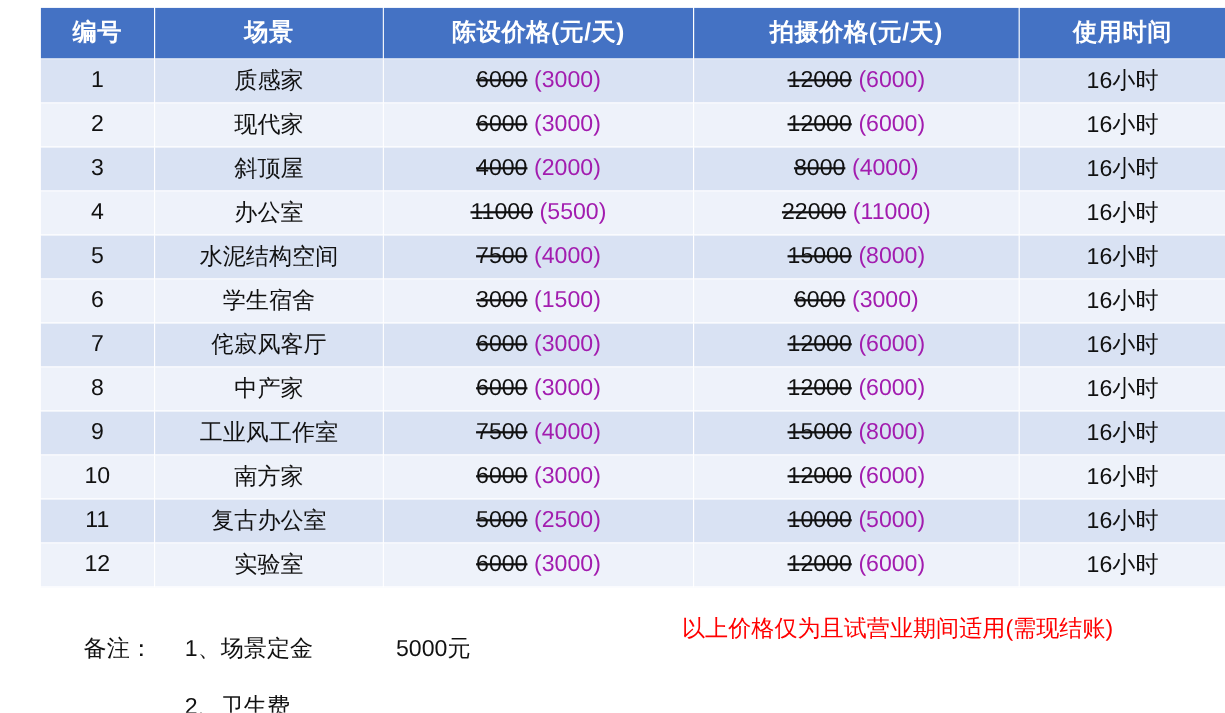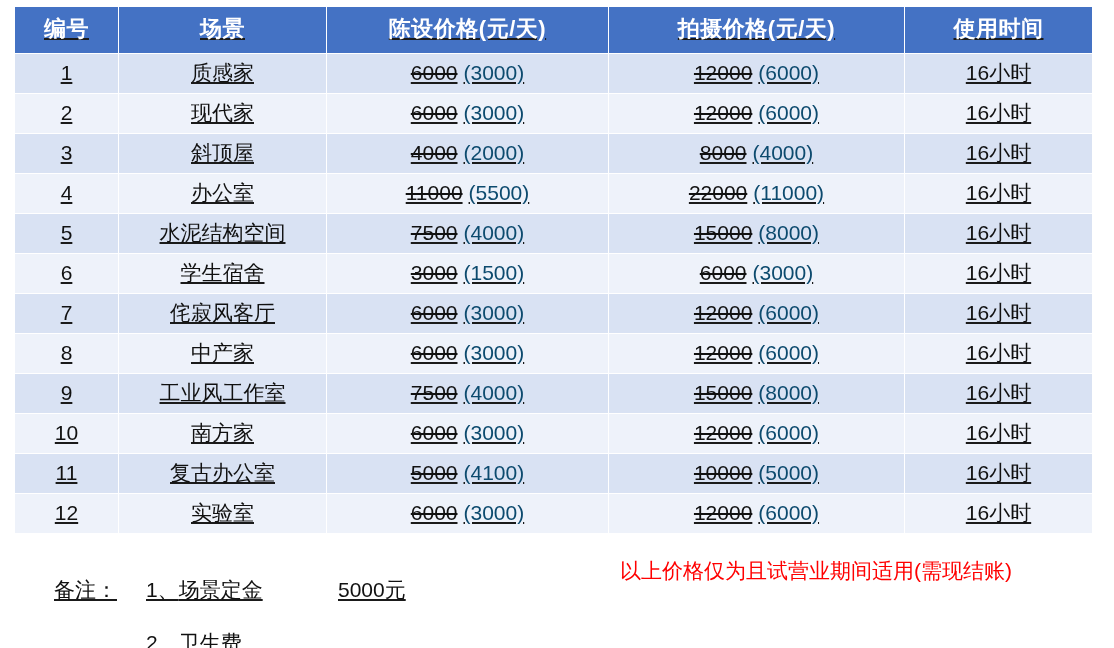--- a/index.html
+++ b/index.html
@@ -12,22 +12,21 @@
     height: 648px;
     font-family: "Liberation Sans", sans-serif;
     color: #1a1a1a;
     overflow: hidden;
   }
   .sheet {
     width: 979px;
     height: 648px;
     position: relative;
     box-sizing: border-box;
-    padding: 6px 18px 0 14px;
-    text-decoration: underline;
+    padding: 6px 18px 0 36px;
   }
   table.price-table {
     border-collapse: collapse;
     table-layout: fixed;
     width: 1078px;
     margin: 0 auto;
   }
   table.price-table col.c-id      { width: 104px; }
   table.price-table col.c-scene   { width: 208px; }
   table.price-table col.c-display { width: 282px; }
@@ -54,21 +53,21 @@
   }
   tr.row-odd td  { background: #d9e2f3; }
   tr.row-even td { background: #eef2fa; }
 
   .old-price {
     text-decoration: line-through;
     color: #111111;
     margin-right: 6px;
   }
   .new-price {
-    color: #0c4a6e;
+    color: #a21caf;
   }
 
   .notes {
     margin-top: 18px;
     padding-left: 40px;
     position: relative;
   }
   .note-line {
     display: flex;
     align-items: baseline;
@@ -192,21 +191,21 @@
       <tr class="row-even">
         <td>10</td>
         <td>南方家</td>
         <td><span class="old-price">6000</span><span class="new-price">(3000)</span></td>
         <td><span class="old-price">12000</span><span class="new-price">(6000)</span></td>
         <td>16小时</td>
       </tr>
       <tr class="row-odd">
         <td>11</td>
         <td>复古办公室</td>
-        <td><span class="old-price">5000</span><span class="new-price">(4100)</span></td>
+        <td><span class="old-price">5000</span><span class="new-price">(2500)</span></td>
         <td><span class="old-price">10000</span><span class="new-price">(5000)</span></td>
         <td>16小时</td>
       </tr>
       <tr class="row-even">
         <td>12</td>
         <td>实验室</td>
         <td><span class="old-price">6000</span><span class="new-price">(3000)</span></td>
         <td><span class="old-price">12000</span><span class="new-price">(6000)</span></td>
         <td>16小时</td>
       </tr>

